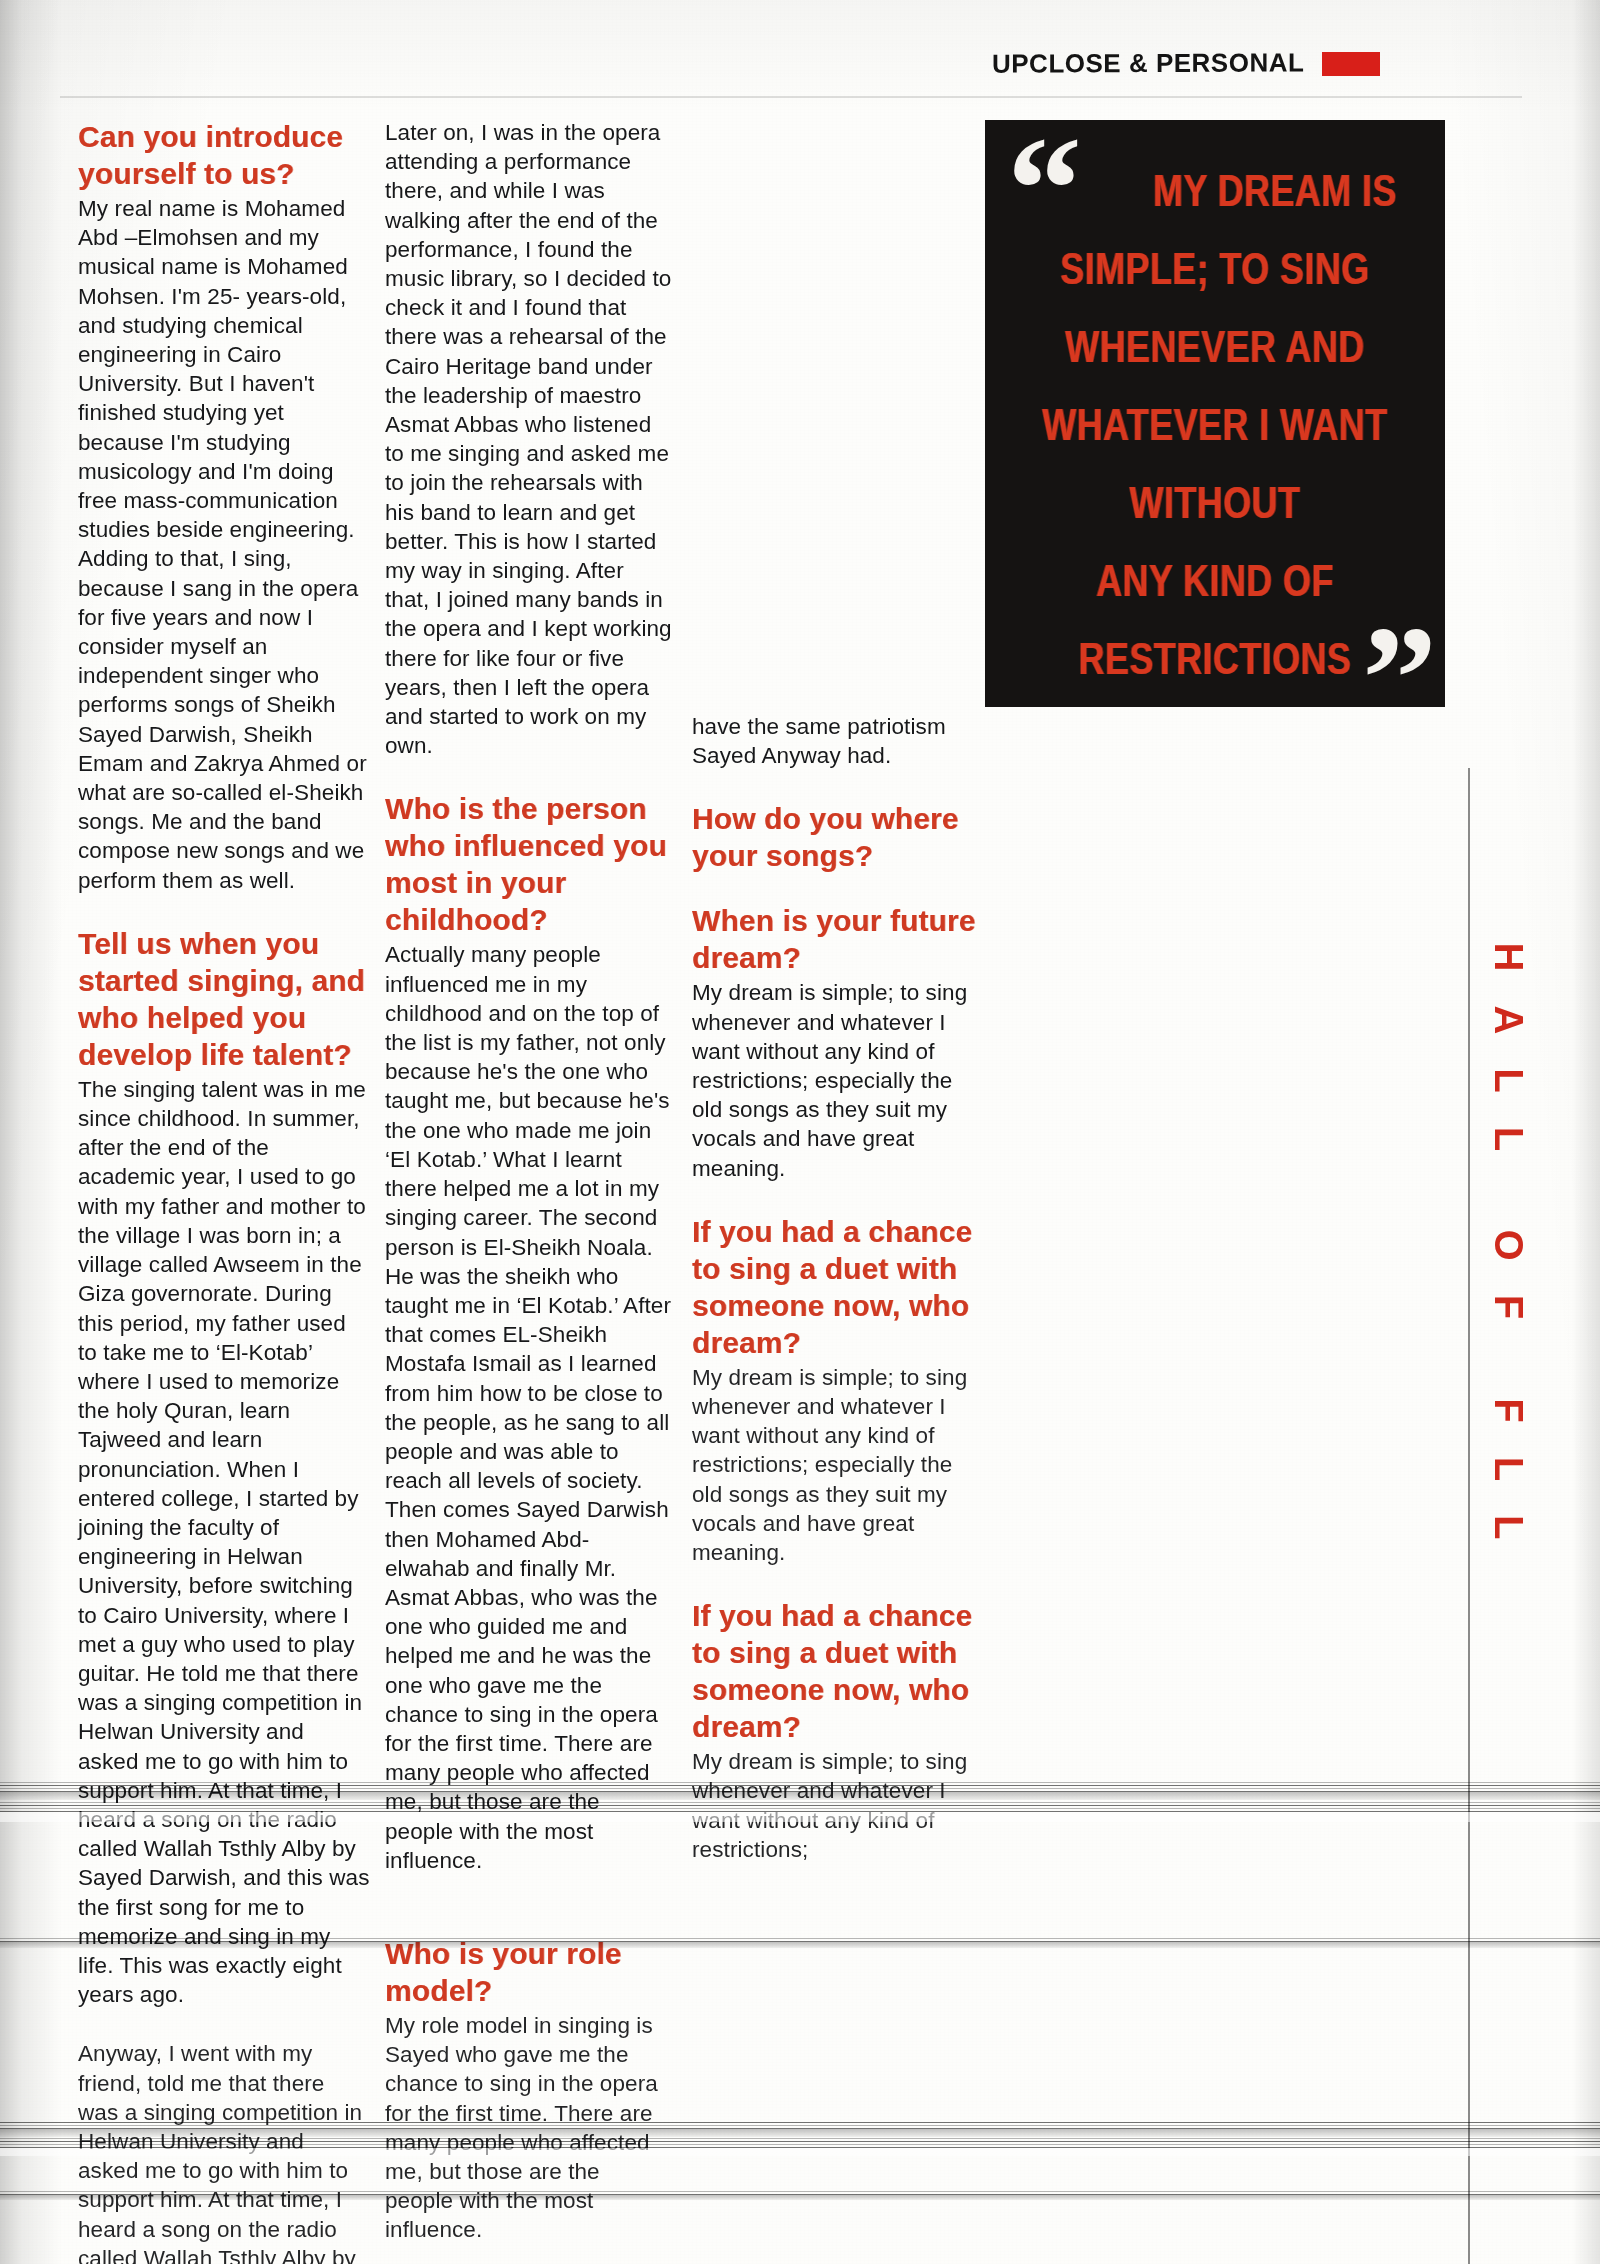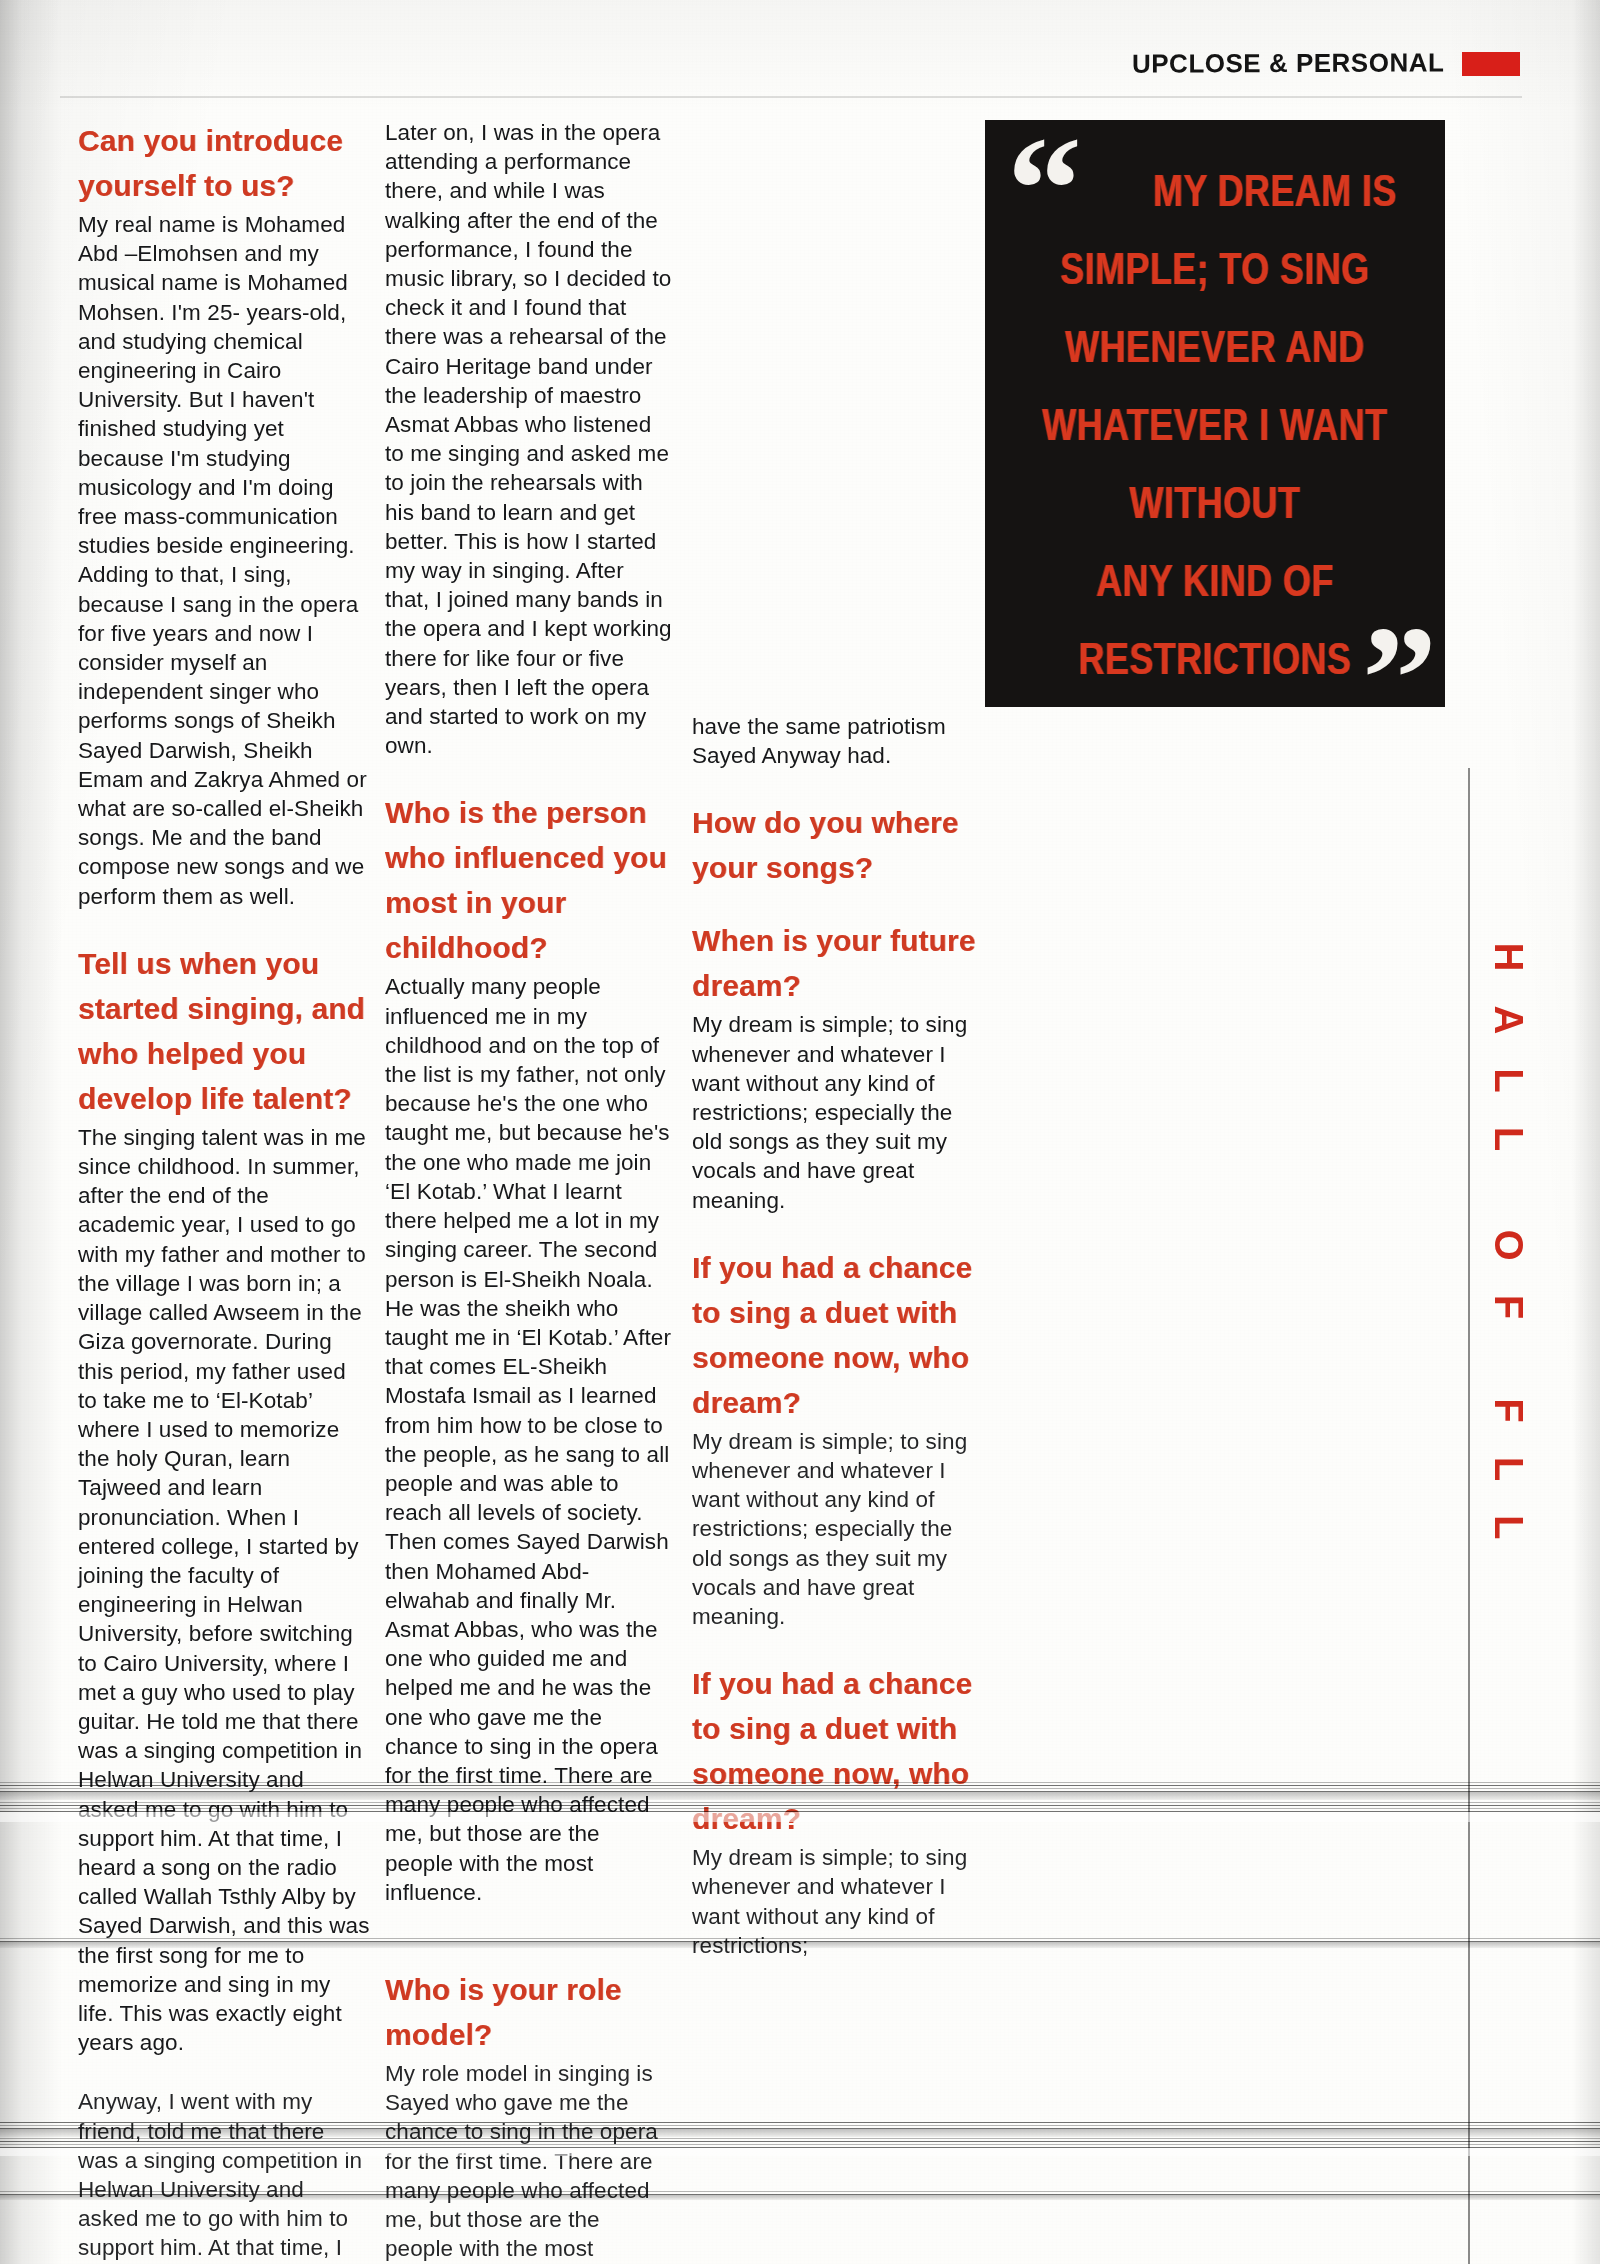--- a/index.html
+++ b/index.html
@@ -33,21 +33,21 @@
     pointer-events:none;
   }
   #edge-right{
     position:absolute;right:0;top:0;width:28px;height:100%;
     background:linear-gradient(270deg, rgba(0,0,0,0.10) 0%, rgba(0,0,0,0) 100%);
     pointer-events:none;
   }
 
   
   #header{
-    position:absolute;left:0;top:48px;width:1520px;
+    position:absolute;left:0;top:48px;width:1380px;
     display:flex;align-items:center;justify-content:flex-end;gap:18px;
   }
   #header .htext{
     font-size:26px;font-weight:bold;letter-spacing:.5px;color:#141414;
     font-family:"Liberation Sans", sans-serif;
     transform:skewY(-0.25deg);
   }
   #header .hblock{
     width:58px;height:24px;background:#d81f19;
   }
@@ -61,21 +61,21 @@
     position:absolute;top:118px;
     font-size:22.5px;line-height:29.2px;color:#17181a;
     letter-spacing:0.1px;
   }
   #col1{left:78px;width:292px;}
   #col2{left:385px;width:288px;}
   #col3{left:692px;width:290px;}
 
   .q{
     color:#cf3a22;
-    font-size:30px;line-height:45px;font-weight:bold;
+    font-size:30px;line-height:37px;font-weight:bold;
     margin:0 0 2px 0;letter-spacing:0.1px;
     text-shadow:0.6px 0 0 rgba(207,58,34,0.45);
   }
   .q.sp{margin-top:28px;}
   .a{margin:0 0 0 0;}
   .a + .q{margin-top:30px;}
   .gap{height:30px;}
 
   
   #pullquote{

